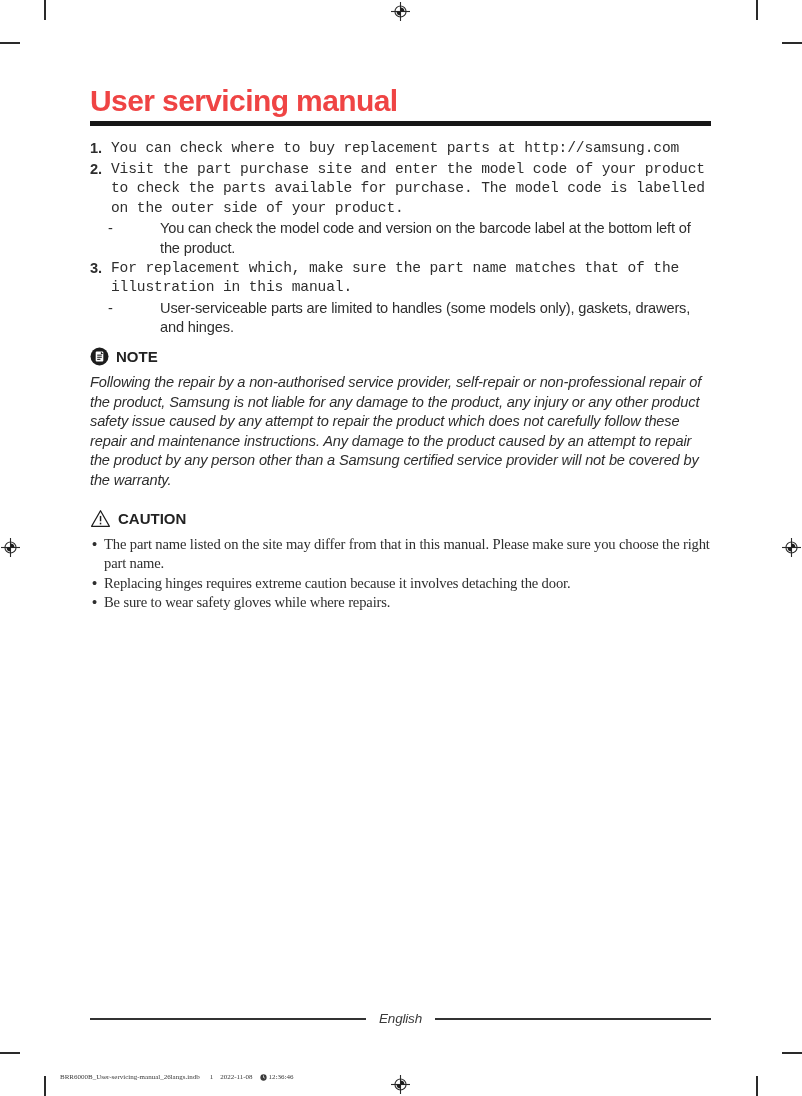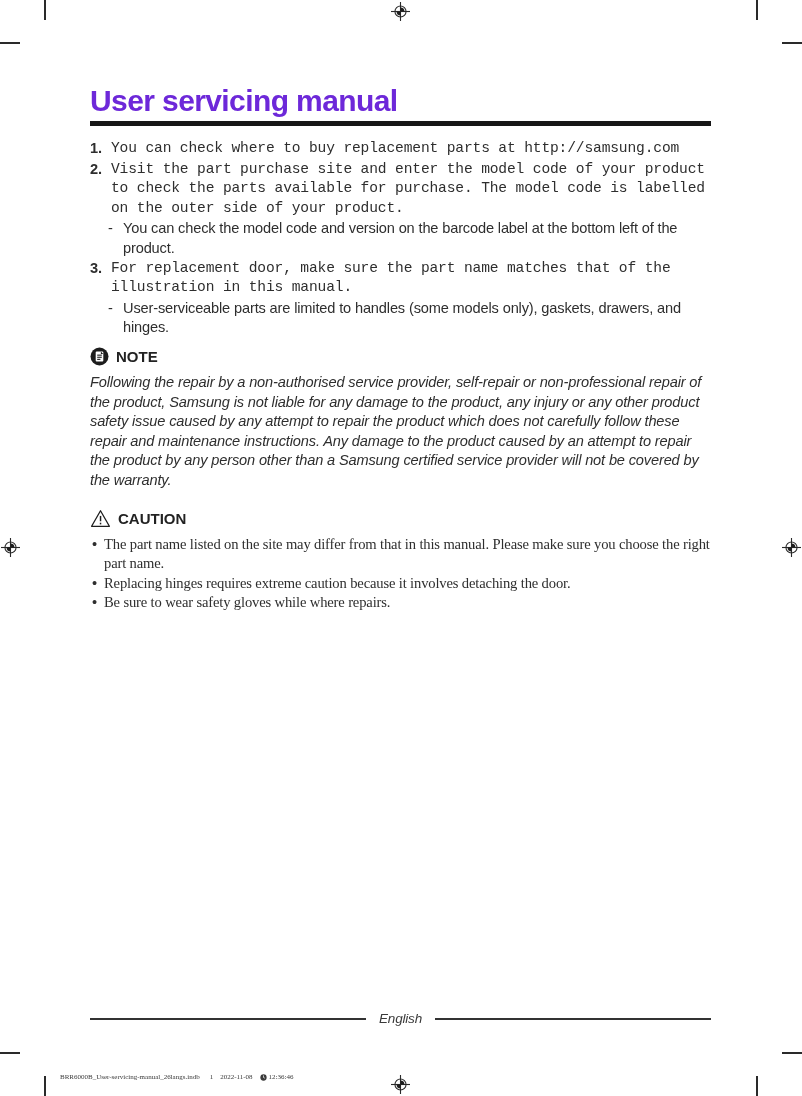--- a/index.html
+++ b/index.html
@@ -39,39 +39,39 @@
   .content {
     position: absolute;
     left: 90px;
     top: 84px;
     width: 621px;
   }
   h1.title {
     font-size: 30px;
     font-weight: bold;
     letter-spacing: -0.6px;
-    color: #6d28d9;
+    color: #ef4444;
     line-height: 1.1;
     margin-bottom: 4px;
   }
   .title-rule {
     height: 5px;
     background: #161616;
     margin-bottom: 13px;
   }
 
   .body-text { font-size: 14.6px; line-height: 19.6px; letter-spacing: -0.15px; }
 
   .step { display: flex; margin-bottom: 1px; }
   .step-num { width: 21px; flex: 0 0 21px; font-weight: bold; }
   .step-body { flex: 1; font-family: Liberation Mono, monospace; }
 
   .sub-item { display: flex; padding-left: 18px; }
   .sub-dash { width: 15px; flex: 0 0 15px; }
-  .sub-text { flex: 1; padding-right: 2px; }
+  .sub-text { flex: 1; padding-right: 2px; margin-left: 37px; }
 
   .section-head {
     display: flex;
     align-items: center;
     gap: 7px;
     margin-top: 9px;
     margin-bottom: 7px;
     font-size: 15px;
     font-weight: bold;
     color: #222222;
@@ -177,21 +177,21 @@
         <span class="step-num">2.</span>
         <span class="step-body">Visit the part purchase site and enter the model code of your product to check the parts available for purchase. The model code is labelled on the outer side of your product.</span>
       </div>
       <div class="sub-item">
         <span class="sub-dash">-</span>
         <span class="sub-text">You can check the model code and version on the barcode label at the bottom left of the product.</span>
       </div>
 
       <div class="step">
         <span class="step-num">3.</span>
-        <span class="step-body">For replacement door, make sure the part name matches that of the illustration in this manual.</span>
+        <span class="step-body">For replacement which, make sure the part name matches that of the illustration in this manual.</span>
       </div>
       <div class="sub-item">
         <span class="sub-dash">-</span>
         <span class="sub-text">User-serviceable parts are limited to handles (some models only), gaskets, drawers, and hinges.</span>
       </div>
     </div>
 
     <div class="section-head">
       <span class="icon">
         <svg width="19" height="19" viewBox="0 0 19 19">

